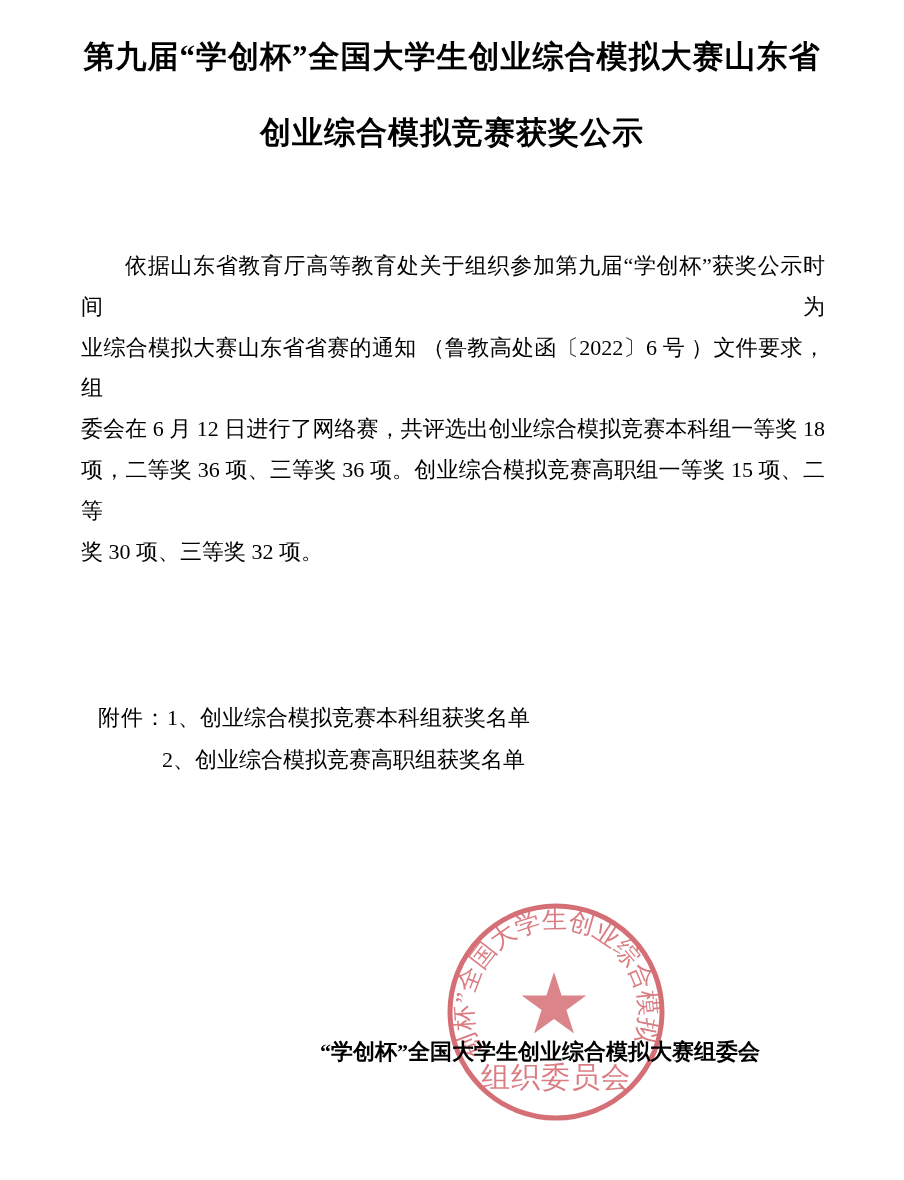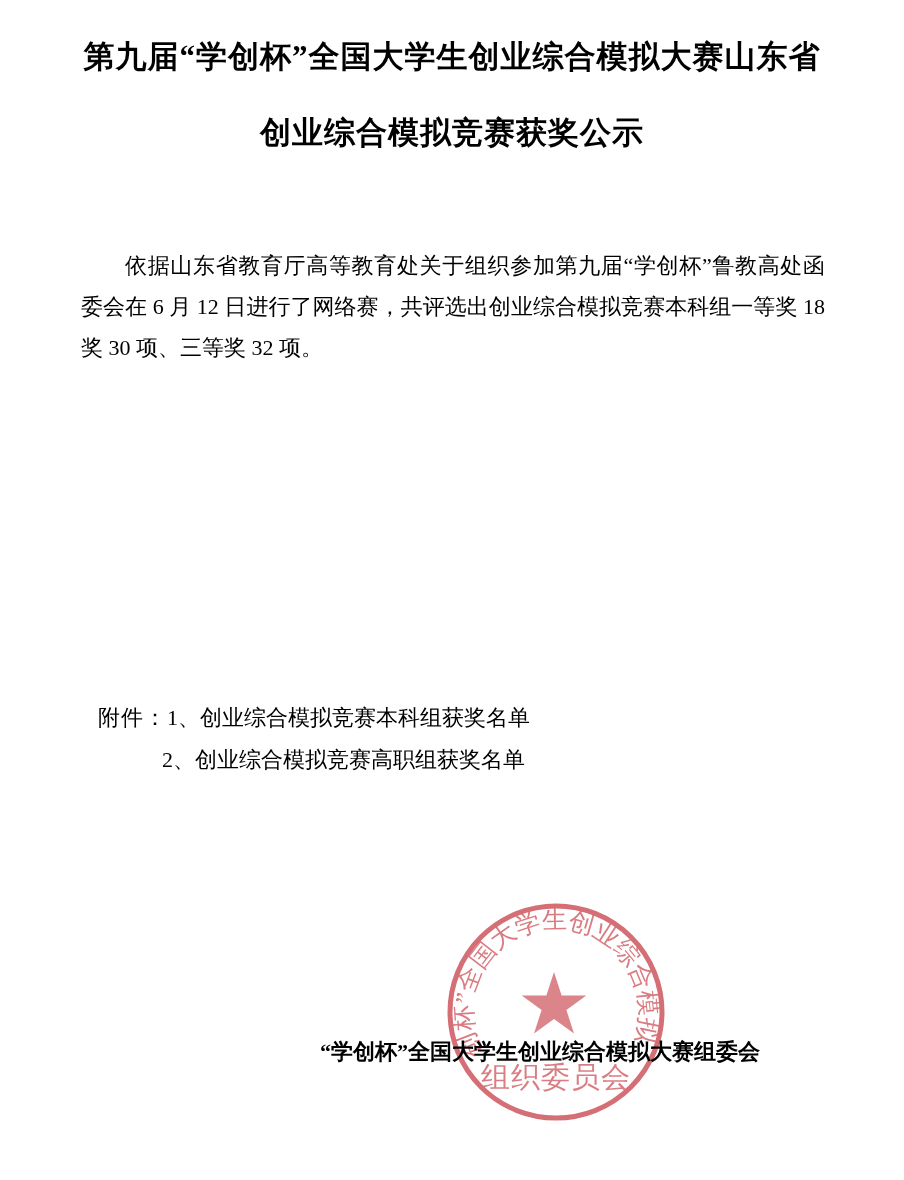--- a/index.html
+++ b/index.html
@@ -59,22 +59,24 @@
 </head>
 <body>
 
 <div class="page">
 
   <div class="title-line" id="title-line-2">创业综合模拟竞赛获奖公示</div>
 
   <div class="title-line" id="title-line-1">第九届“学创杯”全国大学生创业综合模拟大赛山东省</div>
 
   <div class="body-block">
-    <div class="bline fill indent">依据山东省教育厅高等教育处关于组织参加第九届“学创杯”鲁教高处函</div>
+    <div class="bline fill indent">依据山东省教育厅高等教育处关于组织参加第九届“学创杯”获奖公示时间为</div>
+    <div class="bline fill">业综合模拟大赛山东省省赛的通知 （鲁教高处函〔2022〕6 号 ）文件要求，组</div>
     <div class="bline fill">委会在 6 月 12 日进行了网络赛，共评选出创业综合模拟竞赛本科组一等奖 18</div>
+    <div class="bline fill">项，二等奖 36 项、三等奖 36 项。创业综合模拟竞赛高职组一等奖 15 项、二等</div>
     <div class="bline">奖 30 项、三等奖 32 项。</div>
   </div>
 
   <div class="attach-block">
     <div class="attach-row">
       <span class="attach-label">附件：</span><span>1、创业综合模拟竞赛本科组获奖名单</span>
     </div>
     <div class="attach-row">
       <span class="spacer"></span><span>2、创业综合模拟竞赛高职组获奖名单</span>
     </div>

